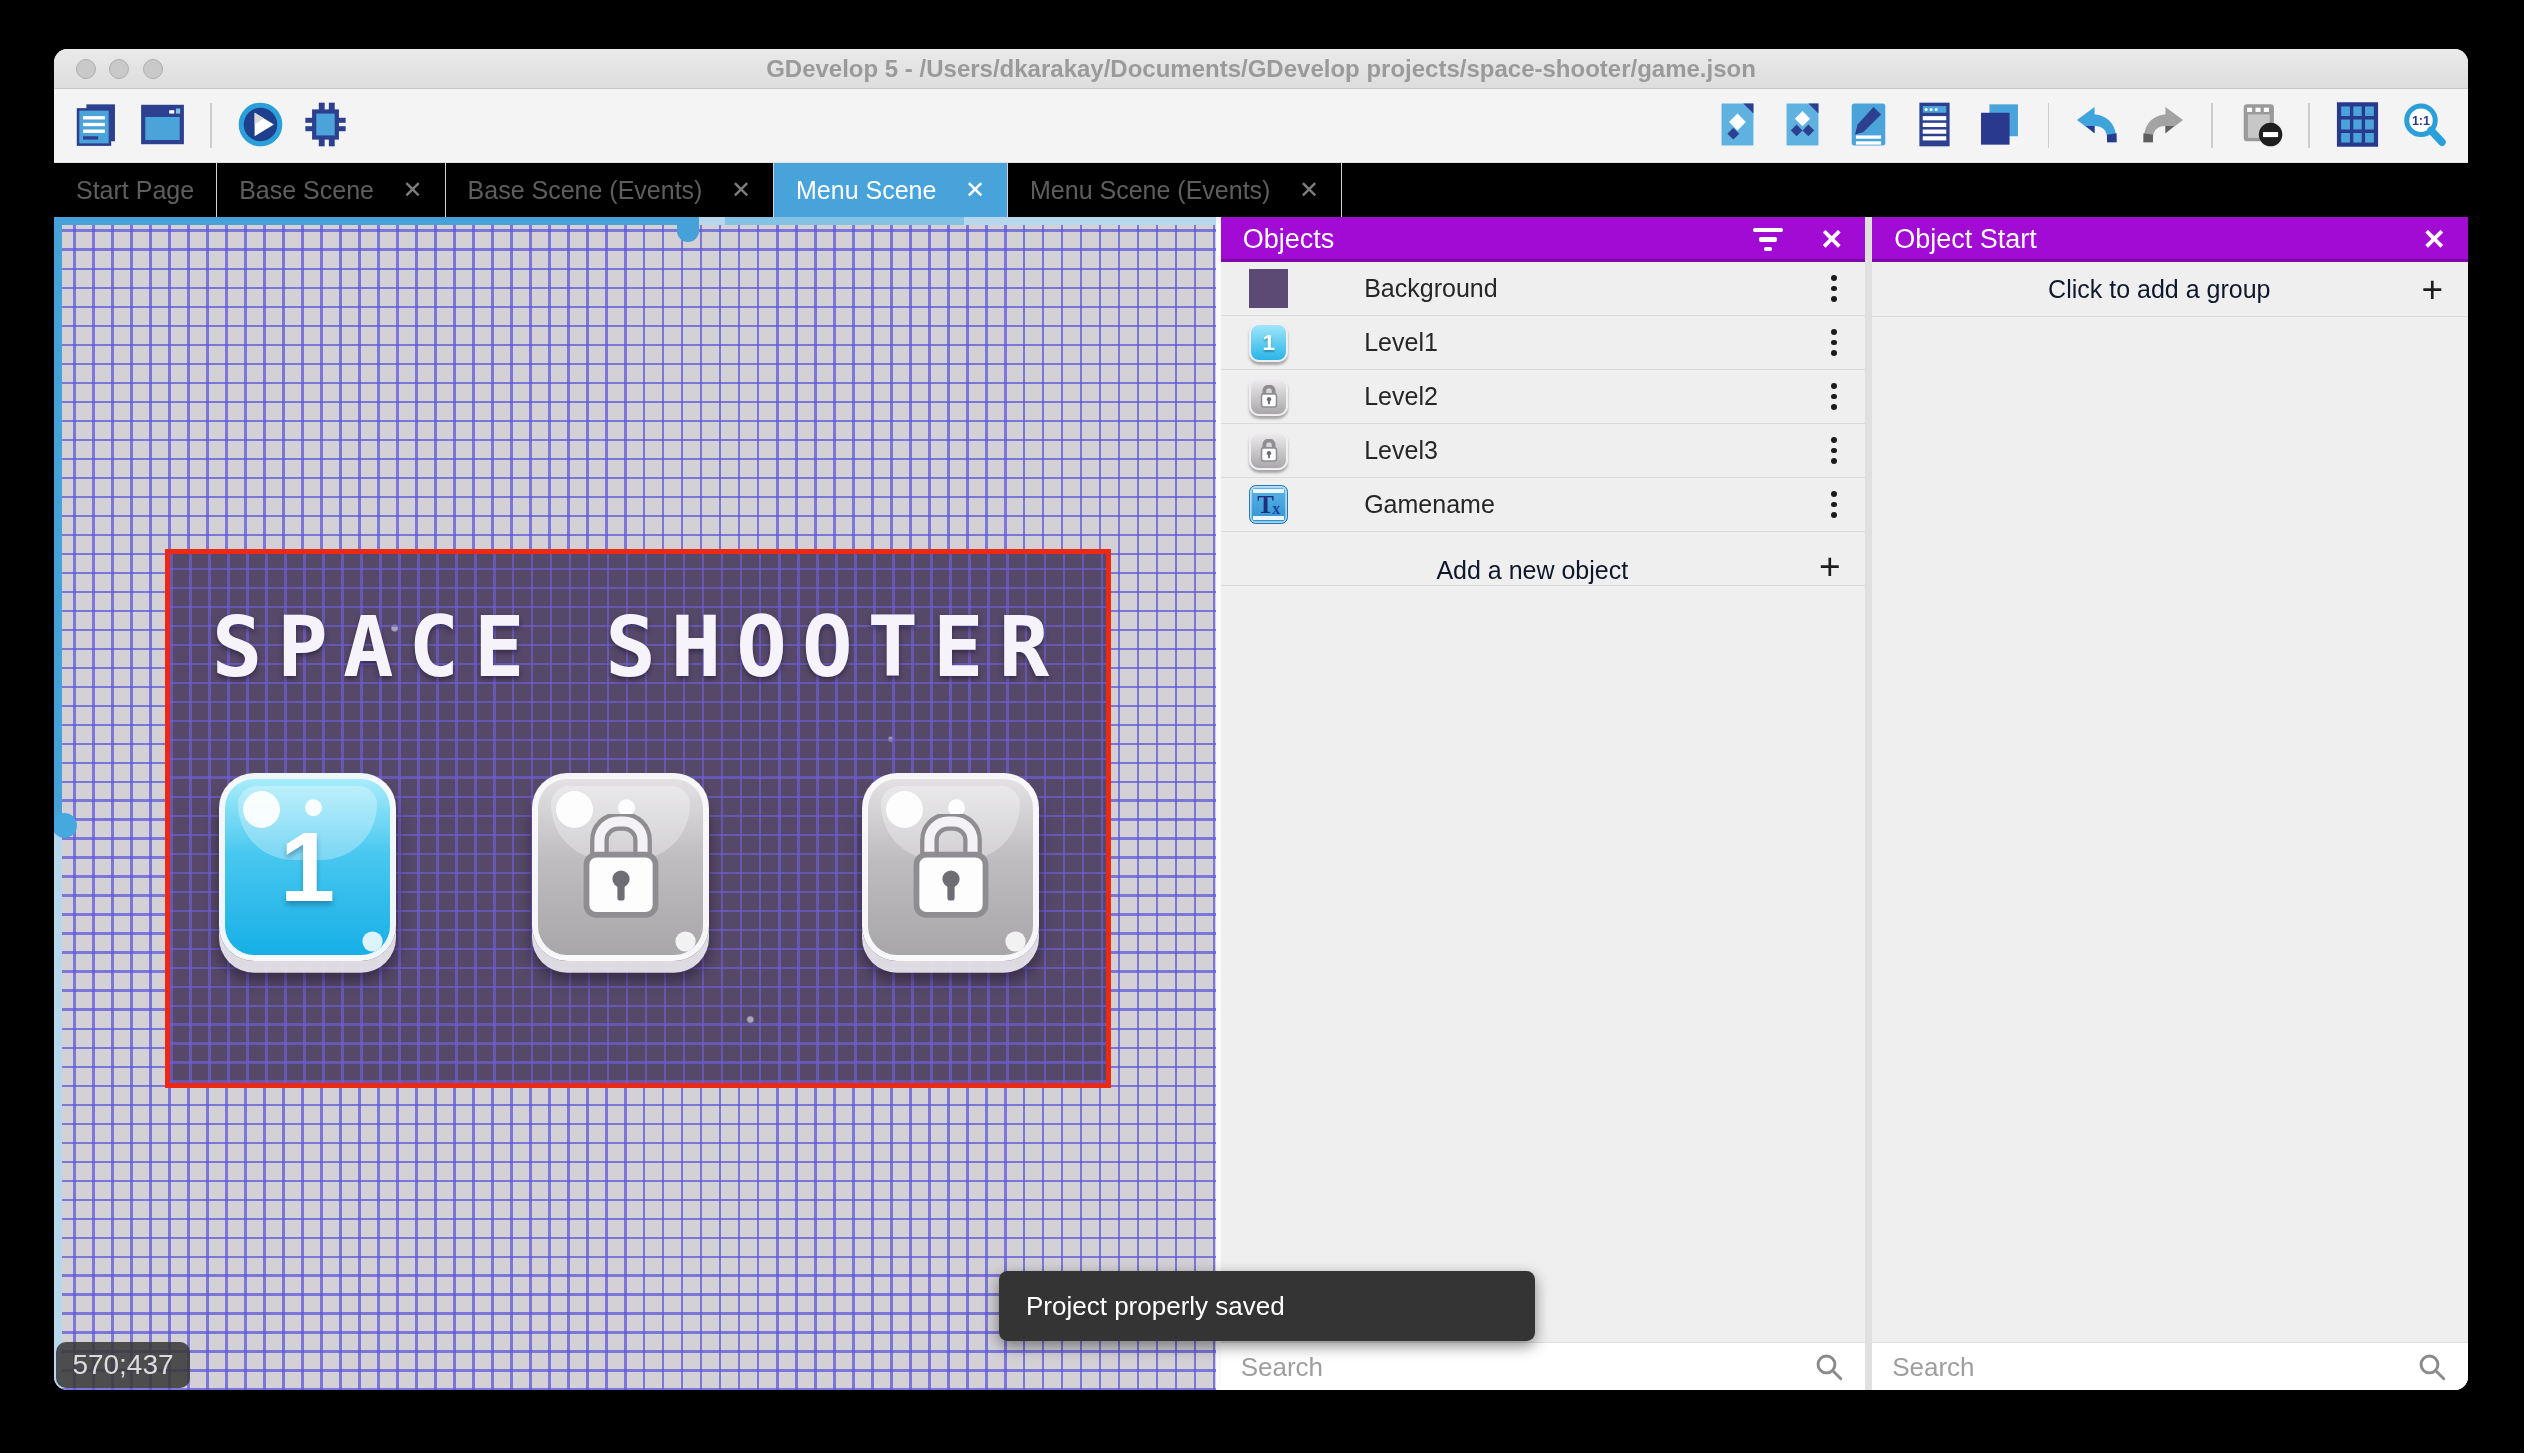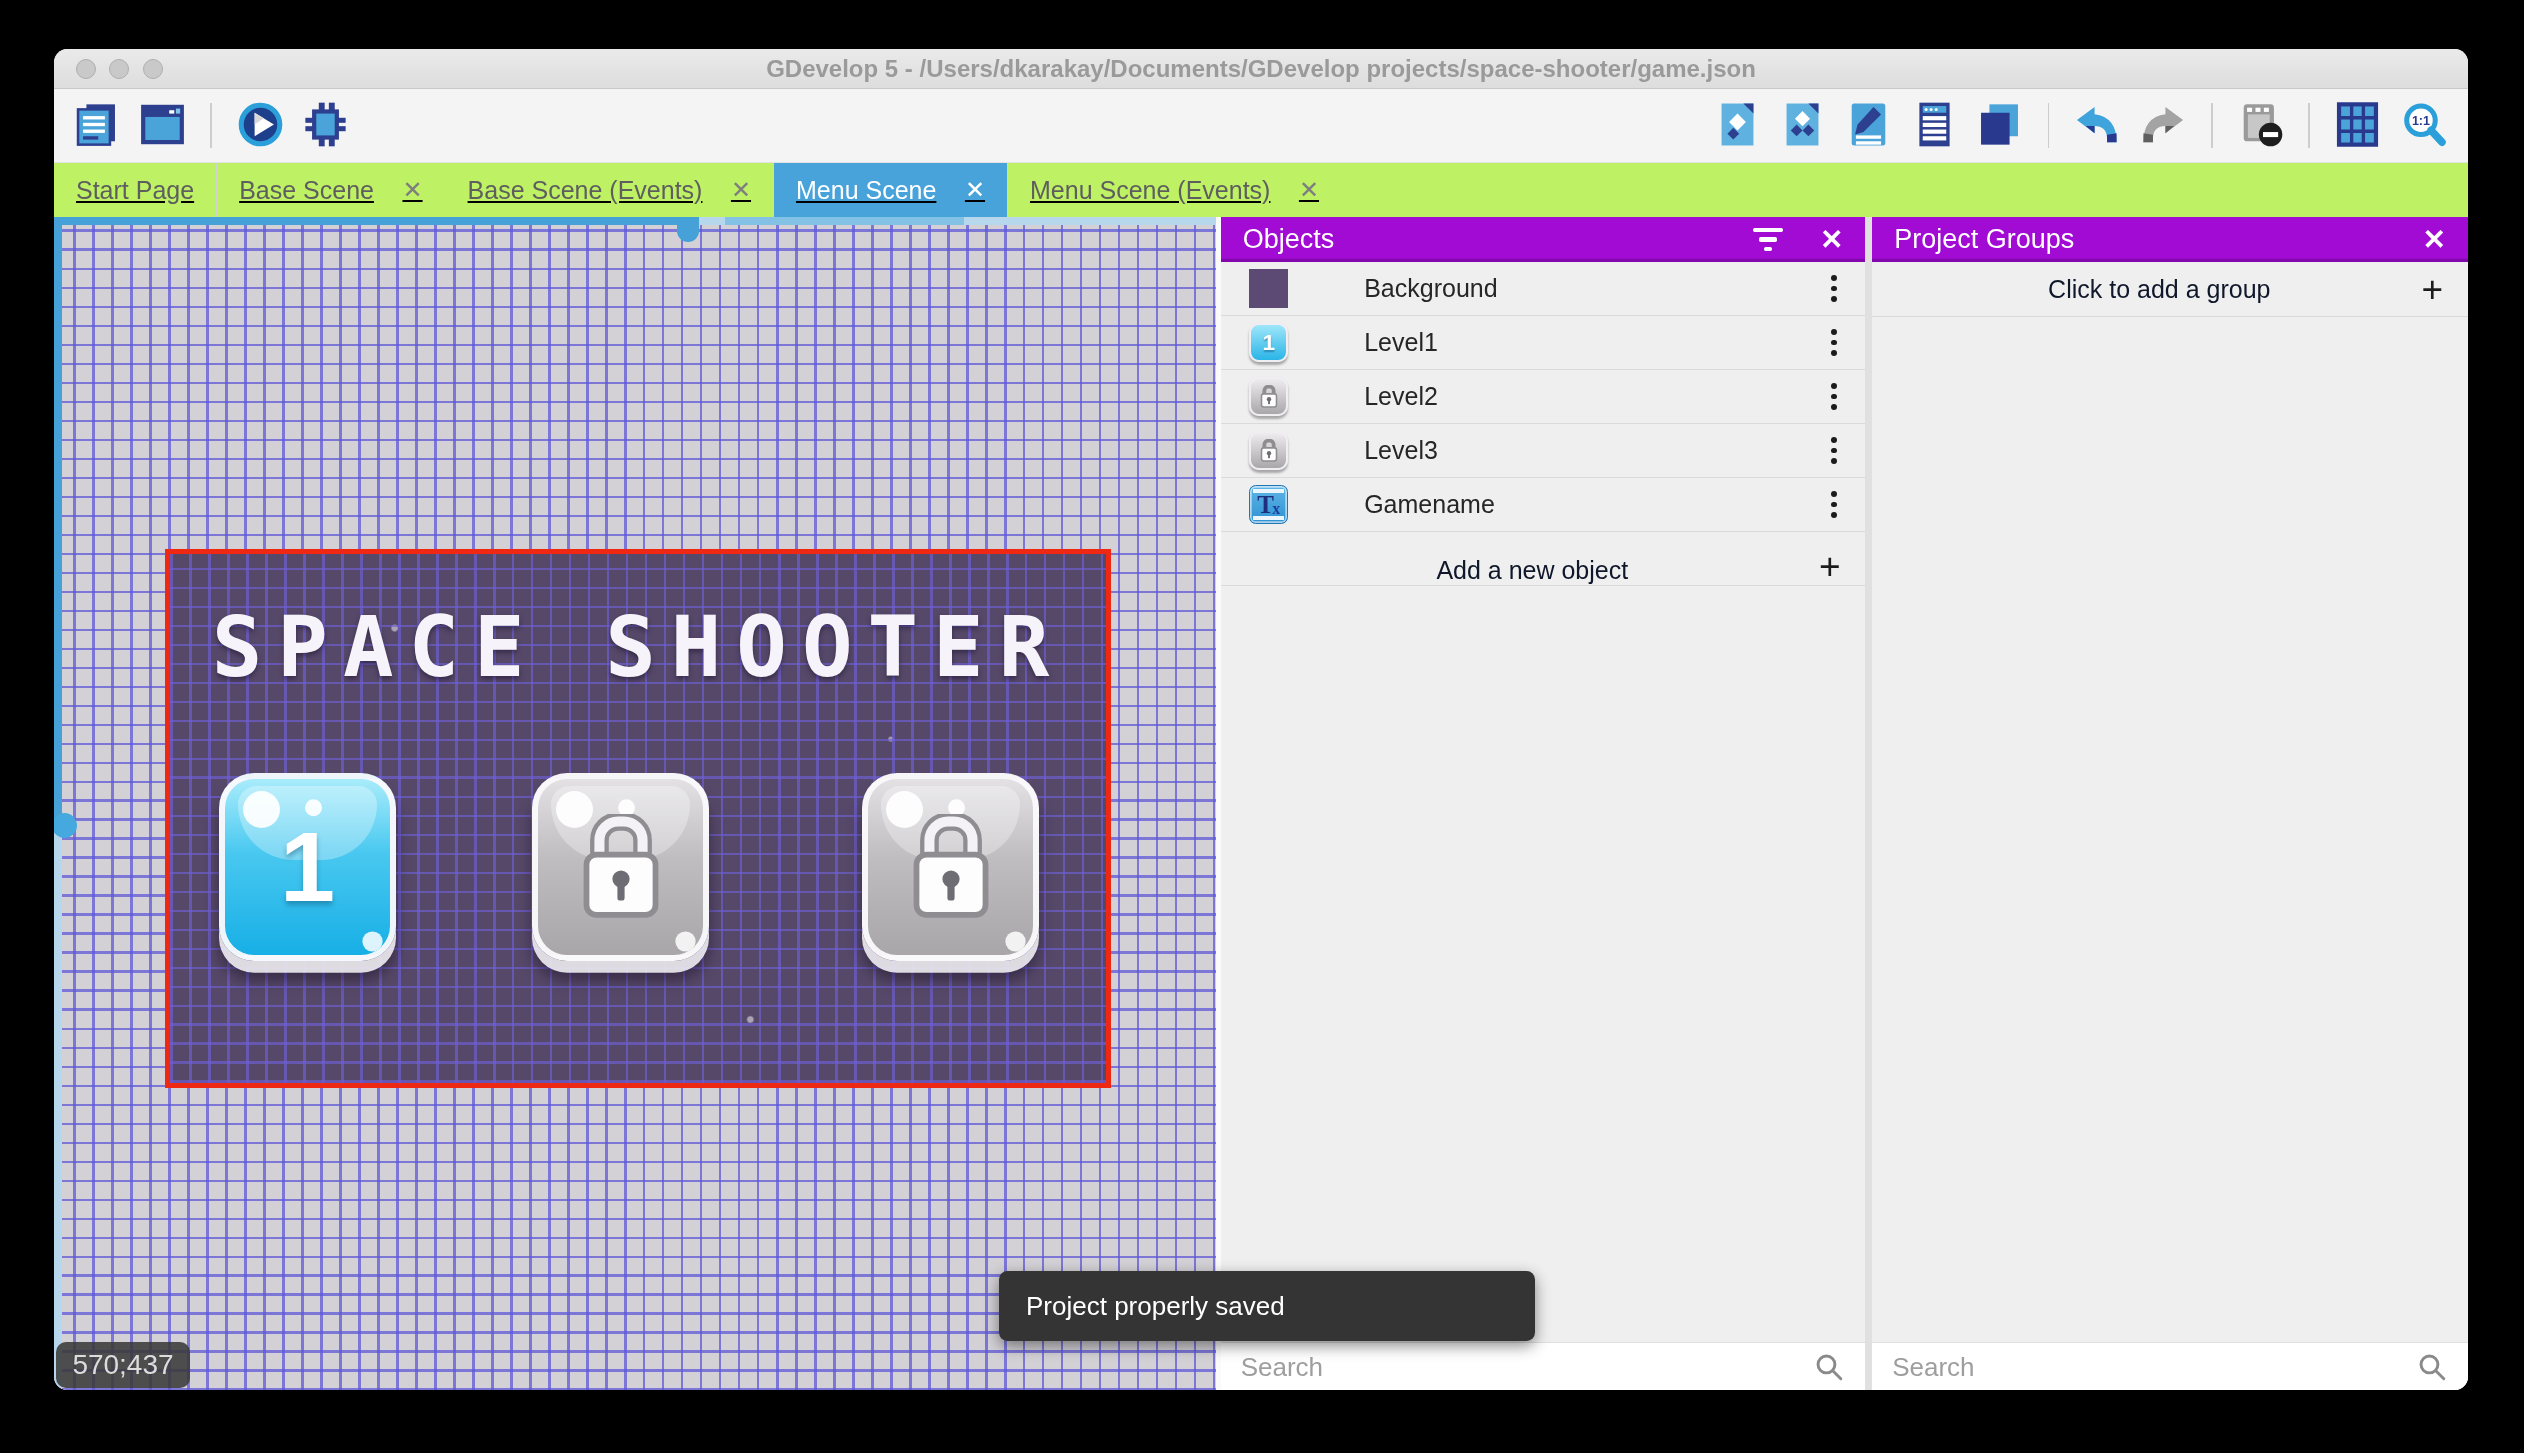--- a/index.html
+++ b/index.html
@@ -18,21 +18,21 @@
 
   
   .toolbar { height:74px; background:#f4f4f4; display:flex; align-items:center; border-bottom:0.8px solid #e2e2e2; }
   .tb-left { display:flex; align-items:center; gap:16.7px; padding-left:18.4px; }
   .tb-right { display:flex; align-items:center; gap:16.7px; margin-left:auto; padding-right:20px; }
   .tb-btn { width:49px; height:49px; display:flex; align-items:center; justify-content:center; }
   .tb-btn svg { width:47px; height:47px; }
   .tb-div { width:1.7px; height:45px; background:#cdcdcd; margin:0 6.7px; }
 
   
-  .tabbar { height:54px; background:#bef264; display:flex;text-decoration:underline; }
+  .tabbar { height:54px; background:#000000; display:flex; }
   .tab { display:flex; align-items:center; padding:0 22px; border-right:0.8px solid #d3d3d3;
          font-size:25px; color:#5e5e5e; white-space:nowrap; }
   .tab .x { margin-left:28.5px; font-size:24px; color:#7e7e7e; }
   .tab.active { background:#47a3da; color:#ffffff; }
   .tab.active .x { color:#ffffff; }
 
   
   .content { position:relative; height:1174px; display:flex; }
 
   
@@ -483,21 +483,21 @@
             <circle cx="16" cy="16" r="10" fill="none" stroke="#8a8a8a" stroke-width="3.5"></circle>
             <line x1="23.5" y1="23.5" x2="33" y2="33" stroke="#8a8a8a" stroke-width="3.5" stroke-linecap="round"></line>
           </svg>
       </div>
     </div>
 
     <div class="panel-divider"></div>
 
     <div class="panel panel-groups">
       <div class="panel-header">
-        <span class="panel-title">Project Groups</span>
+        <span class="panel-title">Object Start</span>
         <span class="ph-icons">
           <span class="close-x">✕</span>
         </span>
       </div>
 
       <div class="add-row groups-empty">
         <span class="add-label">Click to add a group</span>
         <span class="plus">+</span>
       </div>
 

